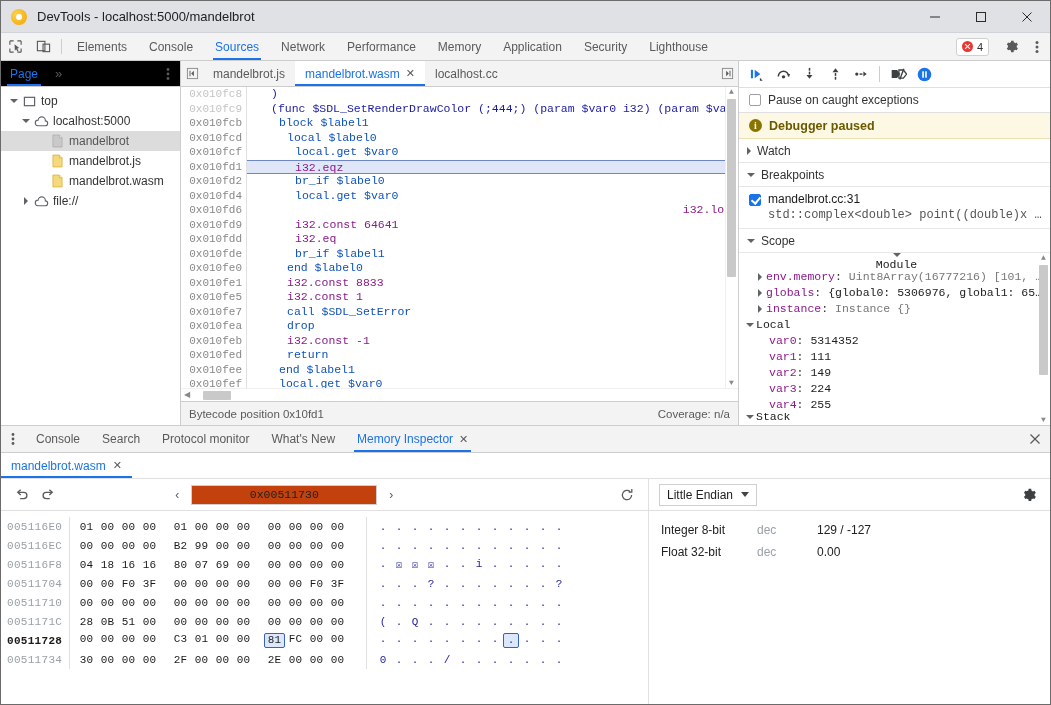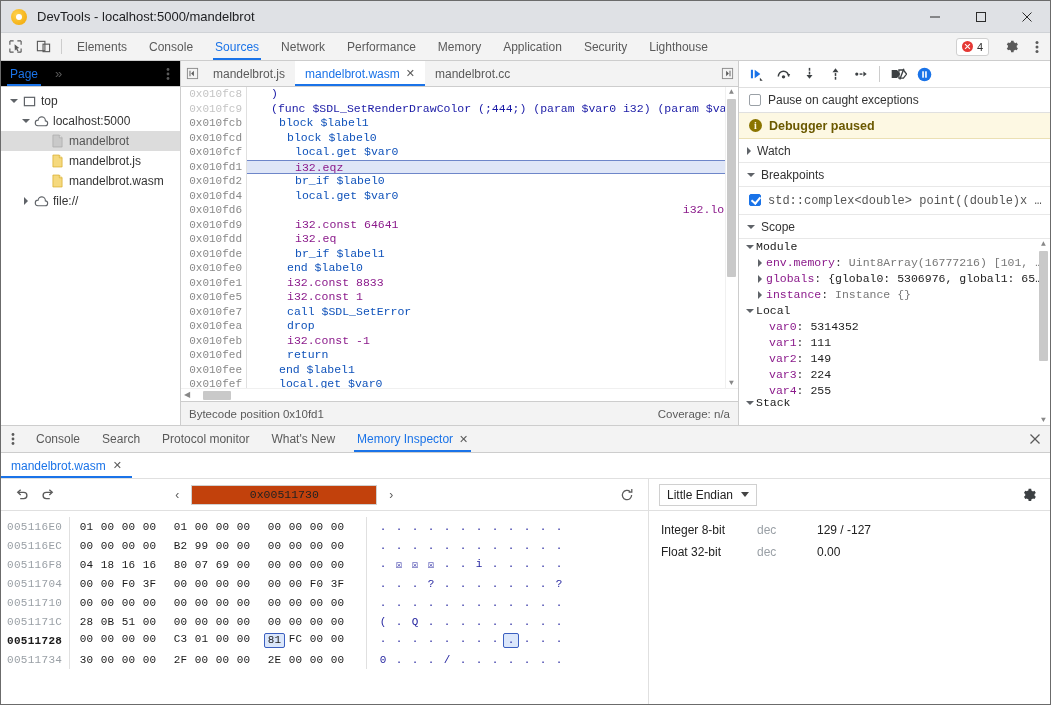--- a/index.html
+++ b/index.html
@@ -397,21 +397,21 @@
             </svg>
         </div>
         <div class="etab">
           <span>mandelbrot.js</span>
         </div>
         <div class="etab active">
           <span>mandelbrot.wasm</span>
           <span class="xmark">✕</span>
         </div>
         <div class="etab">
-          <span>mandelbrot.cc</span>
+          <span>localhost.cc</span>
         </div>
         <div class="enav" style="margin-left:auto;">
           <svg width="13" height="13" viewBox="0 0 14 14">
               <rect x="1.5" y="1.5" width="11" height="11" fill="none" stroke="#8a8a8a" stroke-width="1"></rect>
               <path d="M5.5 4l3 3-3 3z" fill="#5a5a5a"></path>
               <line x1="9.7" y1="4" x2="9.7" y2="10" stroke="#5a5a5a" stroke-width="1"></line>
             </svg>
         </div>
       </div>
 
@@ -438,21 +438,21 @@
           <div class="gline">0x010fed</div>
           <div class="gline">0x010fee</div>
           <div class="gline">0x010fef</div>
 
         </div>
 
         <div class="codecol">
           <div class="cline" style="padding-left:24px;color:#1a1aa6;">)</div>
           <div class="cline" style="padding-left:24px;color:#1a1aa6;">(func $SDL_SetRenderDrawColor (;444;) (param $var0 i32) (param $var1 i</div>
           <div class="cline" style="padding-left:32px;color:#0f52ba;">block $label1</div>
-          <div class="cline" style="padding-left:40px;color:#0f52ba;">block $label0</div>
+          <div class="cline" style="padding-left:40px;color:#0f52ba;">local $label0</div>
           <div class="cline" style="padding-left:48px;color:#0f52ba;">local.get $var0</div>
           <div class="cline hl" style="padding-left:48px;color:#8b1a8b;">i32.eqz</div>
           <div class="cline" style="padding-left:48px;color:#0f52ba;">br_if $label0</div>
           <div class="cline" style="padding-left:48px;color:#0f52ba;">local.get $var0</div>
           <div class="cline" style="padding-left:48px;color:#8b1a8b;text-align:right;">i32.load</div>
           <div class="cline" style="padding-left:48px;color:#8b1a8b;">i32.const 64641</div>
           <div class="cline" style="padding-left:48px;color:#8b1a8b;">i32.eq</div>
           <div class="cline" style="padding-left:48px;color:#0f52ba;">br_if $label1</div>
           <div class="cline" style="padding-left:40px;color:#0f52ba;">end $label0</div>
           <div class="cline" style="padding-left:40px;color:#8b1a8b;">i32.const 8833</div>
@@ -553,31 +553,32 @@
       </div>
 
       <div class="sect">
         <i class="caret open"></i>
         <span>Breakpoints</span>
       </div>
 
       <div class="bp-item">
         <span class="cb on" style="margin-top:2px;"></span>
         <span>
+          <div class="bp-text">mandelbrot.cc:31</div>
           <div class="bp-sub">std::complex&lt;double&gt; point((double)x …</div>
         </span>
       </div>
 
       <div class="sect">
         <i class="caret open"></i>
         <span>Scope</span>
       </div>
 
       <div class="scope-body">
-        <div class="srow" style="padding-left:4px;">
+        <div class="srow" style="padding-left:4px;flex-direction:column;">
           <span class="tw">
               <i class="tri open"></i>
             </span>
           <span class="sgroup">Module</span>
         </div>
         <div class="srow" style="padding-left:14px;">
           <span class="tw">
               <i class="tri"></i>
             </span>
           <span class="sname">env.memory</span>

